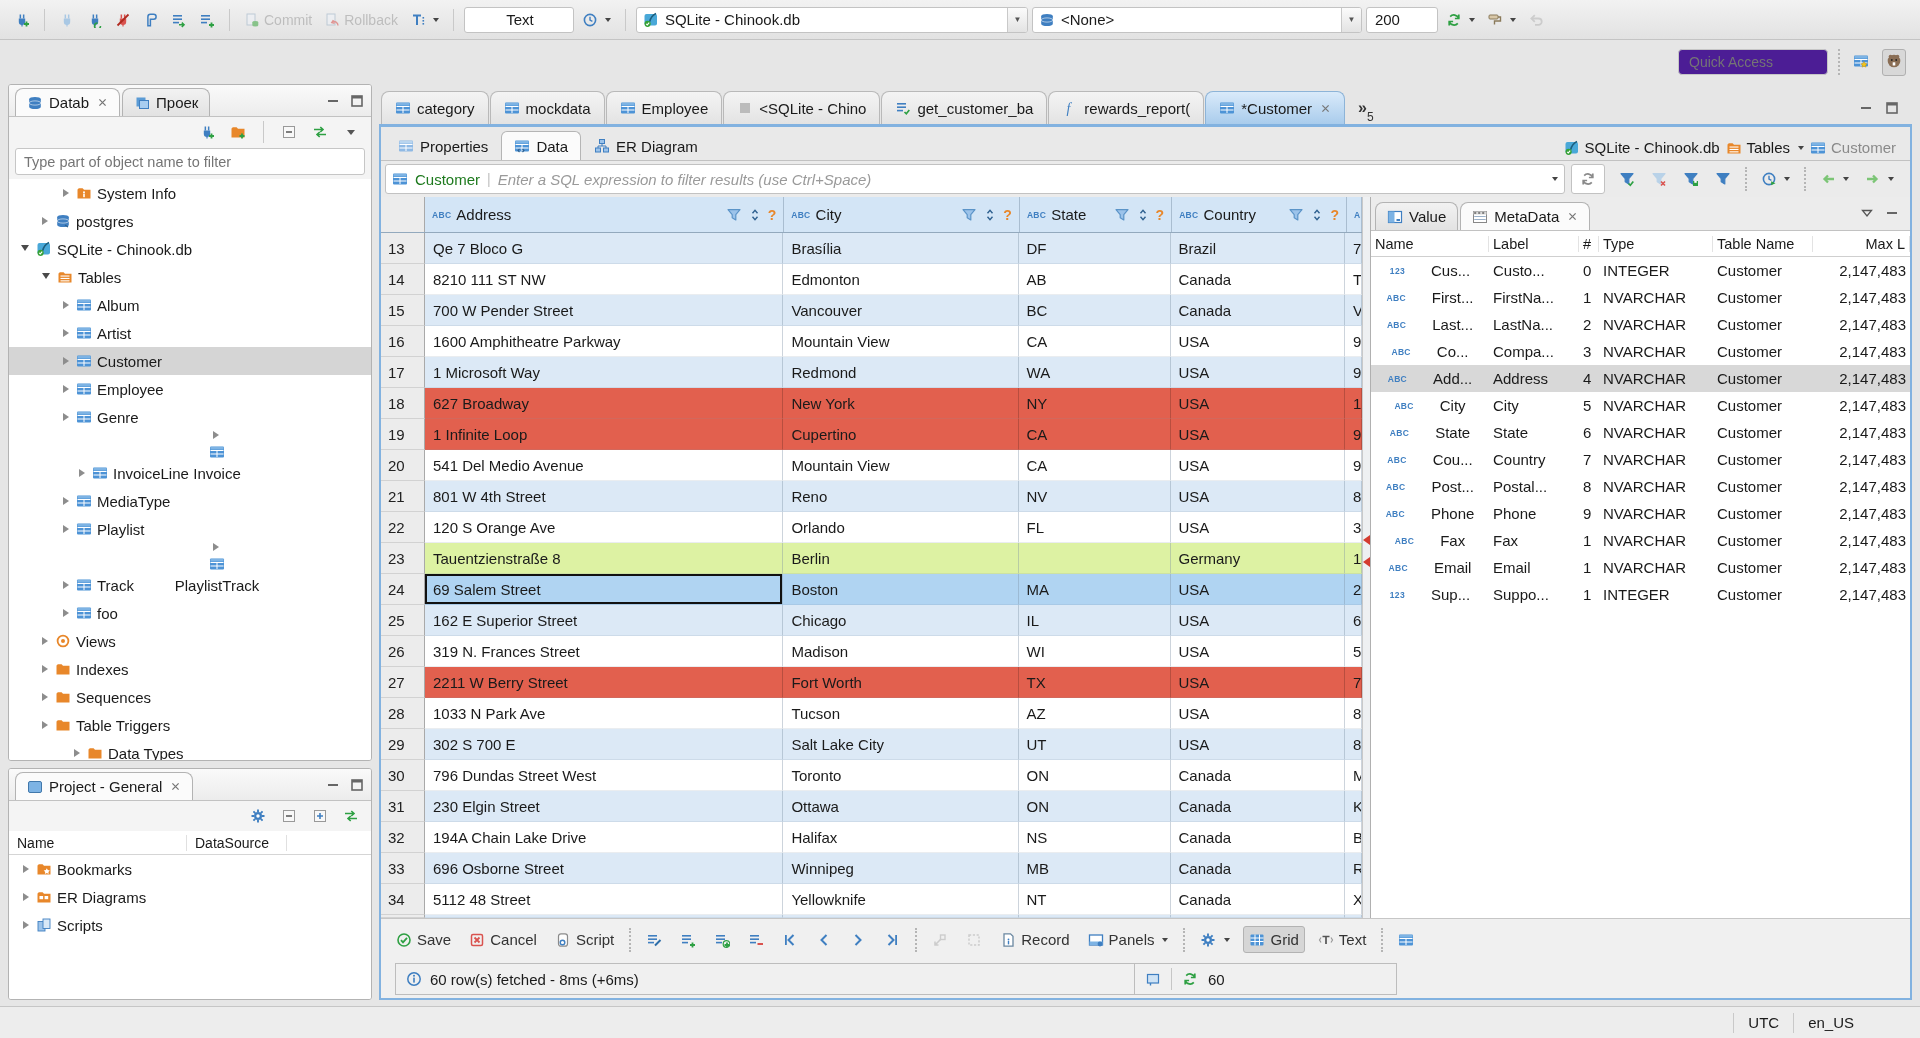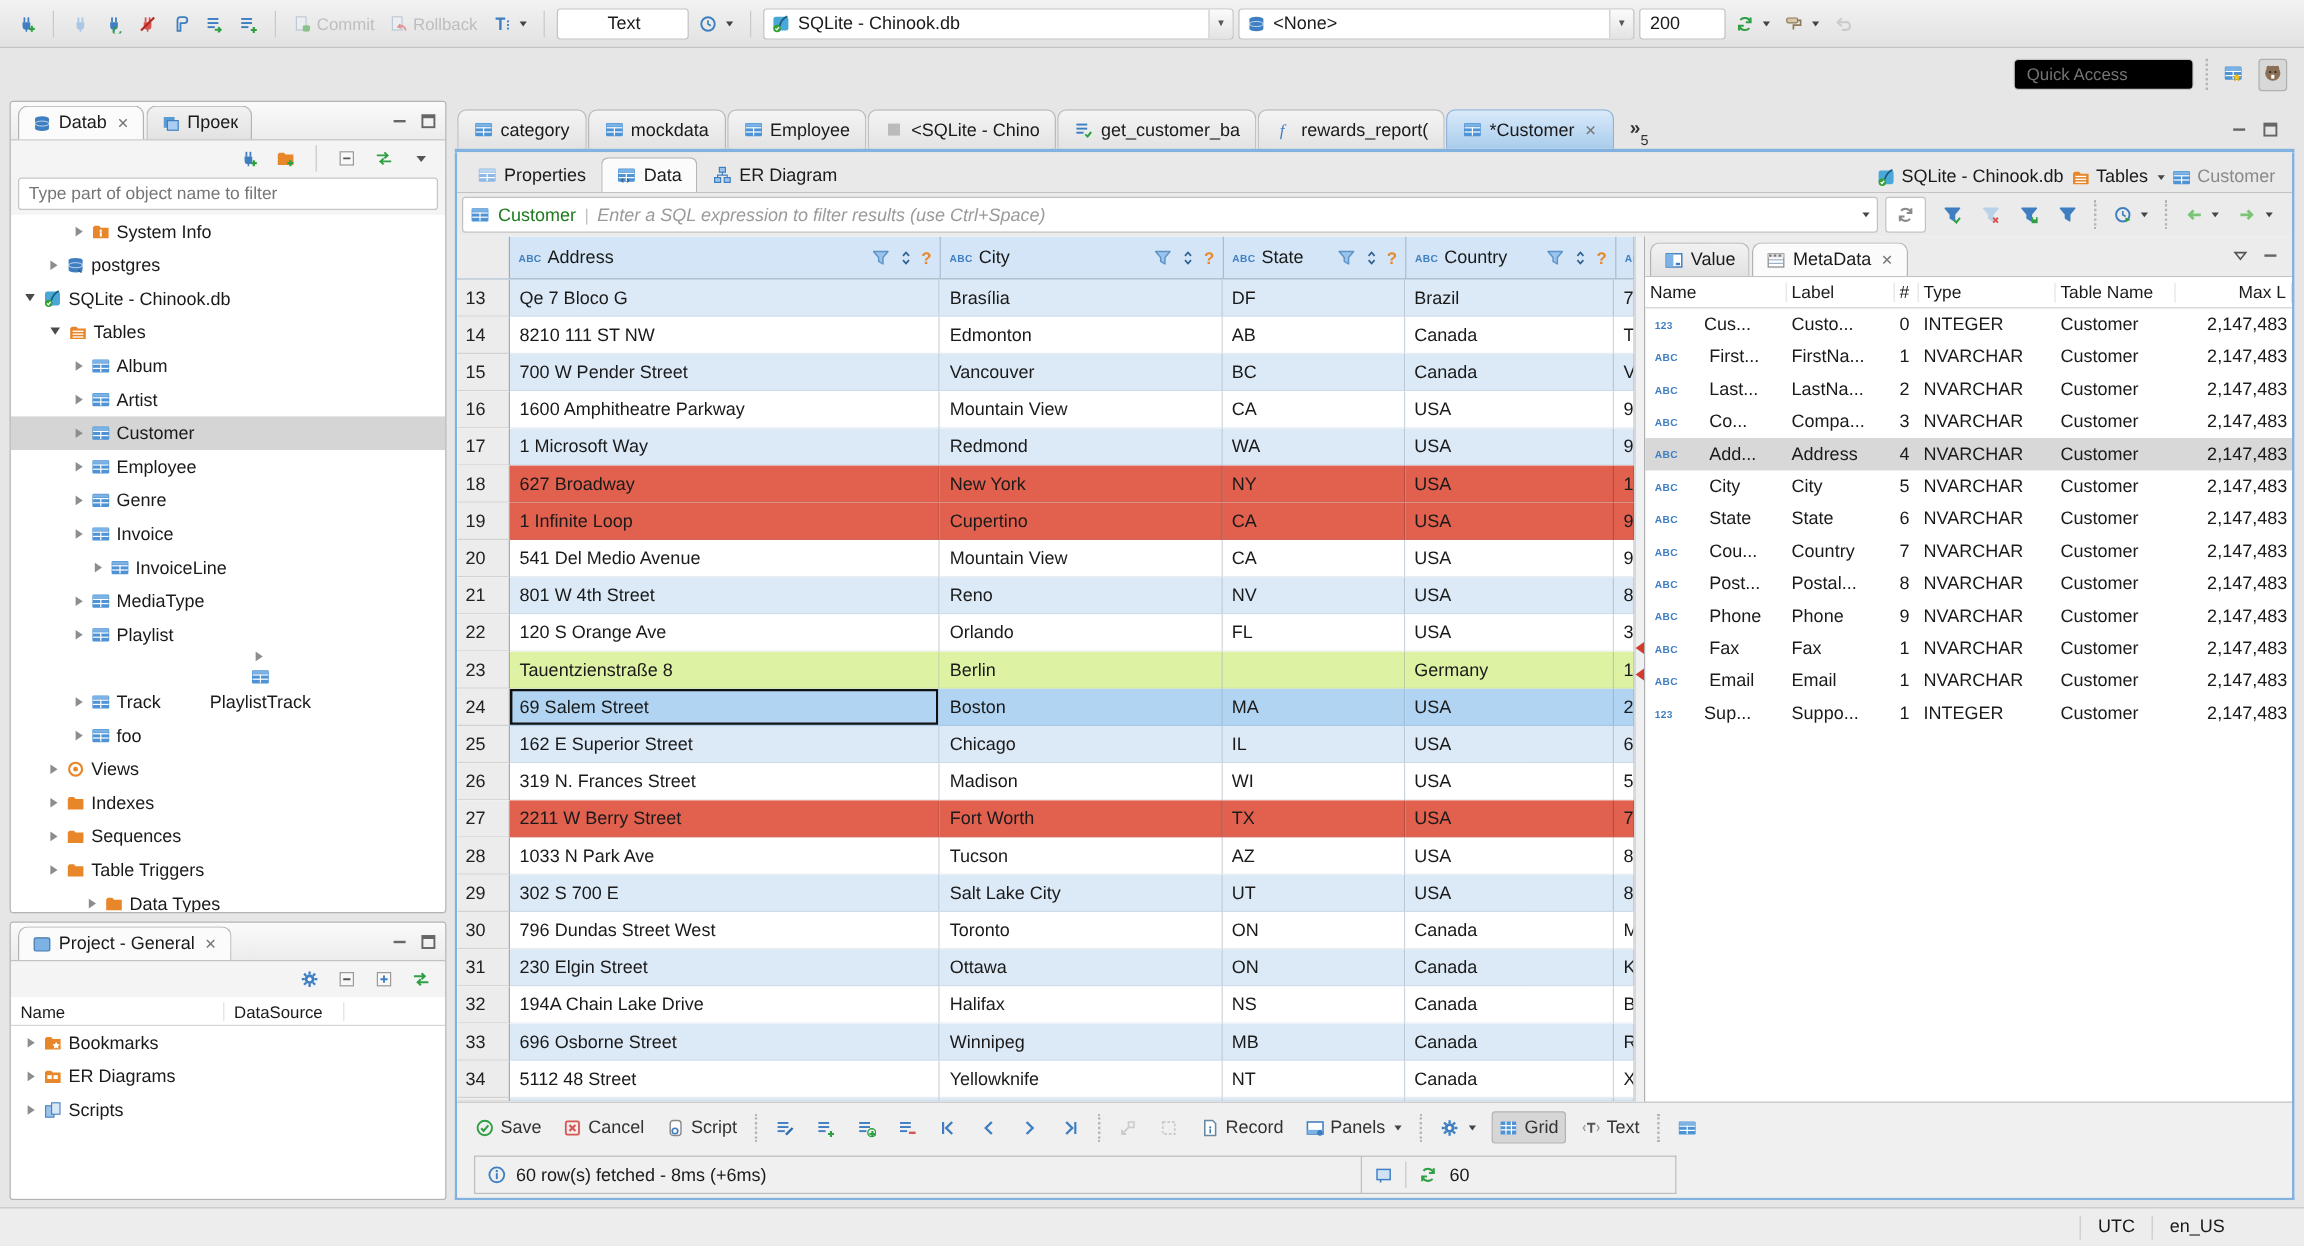--- a/index.html
+++ b/index.html
@@ -17,21 +17,21 @@
   .tbtn.dis{opacity:.55}
   .tbtn.dis .tlbl{color:#9a9a9a}
   .combo{display:inline-flex;align-items:center;gap:6px;height:26px;background:#fff;border:1px solid #c3c3c3;border-radius:3px;padding:0 4px 0 6px;overflow:hidden}
   .cval{font-size:15px;white-space:nowrap;overflow:hidden;flex:1}
   .cval.ctr{text-align:center}
   .abox{width:20px;height:24px;background:linear-gradient(#fbfbfb,#e3e3e3);border-left:1px solid #c9c9c9;display:inline-flex;align-items:center;justify-content:center;margin-right:-4px}
   .abox .dv{font-size:8px;color:#555}
   .tinput{display:inline-flex;align-items:center;height:26px;background:#fff;border:1px solid #c3c3c3;border-radius:3px;padding:0 8px;font-size:15px}
   
   .qrow{height:44px;flex:none;display:flex;align-items:center;justify-content:flex-end;padding:0 14px;gap:10px;background:#e6e6e6}
-  .qinput{width:150px;height:26px;border:1px solid #c6c6c6;border-radius:4px;background:#000000;color:#9a9a9a;font-size:14px;padding:0 10px;font-family:inherit}
+  .qinput{width:150px;height:26px;border:1px solid #c6c6c6;border-radius:4px;background:#4c1d95;color:#9a9a9a;font-size:14px;padding:0 10px;font-family:inherit}
   .dots{width:2px;height:26px;border-left:2px dotted #b5b5b5}
   .qbtn{padding:3px;border-radius:3px}
   .qbtn.pressed{background:#d8d8d8;border:1px solid #b0b0b0}
   
   .main{flex:1;min-height:0;display:flex;padding:0 8px 6px 8px;gap:7px}
   .sidebar{width:364px;flex:none;display:flex;flex-direction:column;gap:7px;min-height:0}
   .panel{border:1px solid #b3b3b3;border-radius:3px;background:#f4f4f4;display:flex;flex-direction:column;min-height:0;overflow:hidden}
   .navpanel{flex:1;min-height:0}
   .projpanel{height:232px;flex:none}
   .phead{height:32px;flex:none;display:flex;align-items:flex-end;background:linear-gradient(#fafafa,#ececec);border-bottom:1px solid #c2c2c2;padding:0 6px;position:relative}
@@ -107,21 +107,21 @@
   .spanel{width:540px;flex:none;display:flex;flex-direction:column;background:#fff;border-left:1px solid #b0b0b0;min-height:0}
   .sphead{height:34px;flex:none;display:flex;align-items:flex-end;background:#ececec;border-bottom:1px solid #c2c2c2;padding:0 4px}
   .spcorner{margin-left:auto;display:flex;gap:9px;align-items:center;padding-bottom:9px;padding-right:6px}
   .mhead{height:26px;flex:none;display:flex;align-items:center;background:#fff;border-bottom:1px solid #cfcfcf;font-size:14.5px}
   .mhead span{padding:0 4px;border-right:1px solid #e3e3e3;overflow:hidden;white-space:nowrap}
   .mc0{width:118px}.mc1{width:90px}.mc2{width:20px}.mc3{width:114px}.mc4{width:100px}
   .mc5{flex:1;text-align:right}
   .mrow{display:flex;height:27px;flex:none;align-items:center;font-size:15px}
   .mrow.sel{background:#d8d8d8}
   .mrow span{padding:0 4px;white-space:nowrap;overflow:hidden}
-  .mname{display:flex;align-items:center;justify-content:flex-start;gap:18px}
+  .mname{display:flex;align-items:center;justify-content:center;gap:18px}
   .tmini{font-size:8.5px;font-weight:bold;color:#3f7fc1;letter-spacing:.3px}
   
   .rtb{height:42px;flex:none;display:flex;align-items:center;gap:8px;background:#f0f0f0;border-top:1px solid #c6c6c6;padding:0 10px}
   .rbtn{display:inline-flex;align-items:center;gap:5px;padding:4px 5px;border-radius:3px;font-size:15px;color:#333}
   .rbtn.pressed{background:#d6d6d6;border:1px solid #b3b3b3}
   .rbtn.dis{opacity:.5}
   .srow{height:38px;flex:none;display:flex;align-items:center;background:#f0f0f0;padding:0 0}
   .sbox1{width:740px;height:32px;margin-left:14px;border:1px solid #bdbdbd;display:flex;align-items:center;gap:8px;padding:0 10px;font-size:15px}
   .sbox2{width:262px;height:32px;border:1px solid #bdbdbd;border-left:none;display:flex;align-items:center;gap:10px;padding:0 10px;font-size:15px}
   .svr{height:22px;border-left:1px solid #c6c6c6}
@@ -550,21 +550,21 @@
                   <rect x="1.5" y="3" width="13" height="2.5" fill="#7db3e4"></rect>
                   <g fill="#fff">
                     <rect x="1.5" y="6" width="13" height="1"></rect>
                     <rect x="1.5" y="9.5" width="13" height="1"></rect>
                     <rect x="7.5" y="6" width="1" height="7"></rect>
                   </g>
                 </svg>
               </span>
               <span class="tlabel">Genre</span>
             </div>
-            <div class="trow" style="padding-left: 54px;">
+            <div class="trow" style="padding-left: 54px; flex-direction: column;">
               <span class="tw"></span>
               <span class="icon">
                 <svg viewBox="0 0 16 16" xmlns="http://www.w3.org/2000/svg">
                   <rect x="1" y="2.5" width="14" height="11" rx="1" fill="#4d93d6"></rect>
                   <rect x="1.5" y="3" width="13" height="2.5" fill="#7db3e4"></rect>
                   <g fill="#fff">
                     <rect x="1.5" y="6" width="13" height="1"></rect>
                     <rect x="1.5" y="9.5" width="13" height="1"></rect>
                     <rect x="7.5" y="6" width="1" height="7"></rect>
                   </g>

